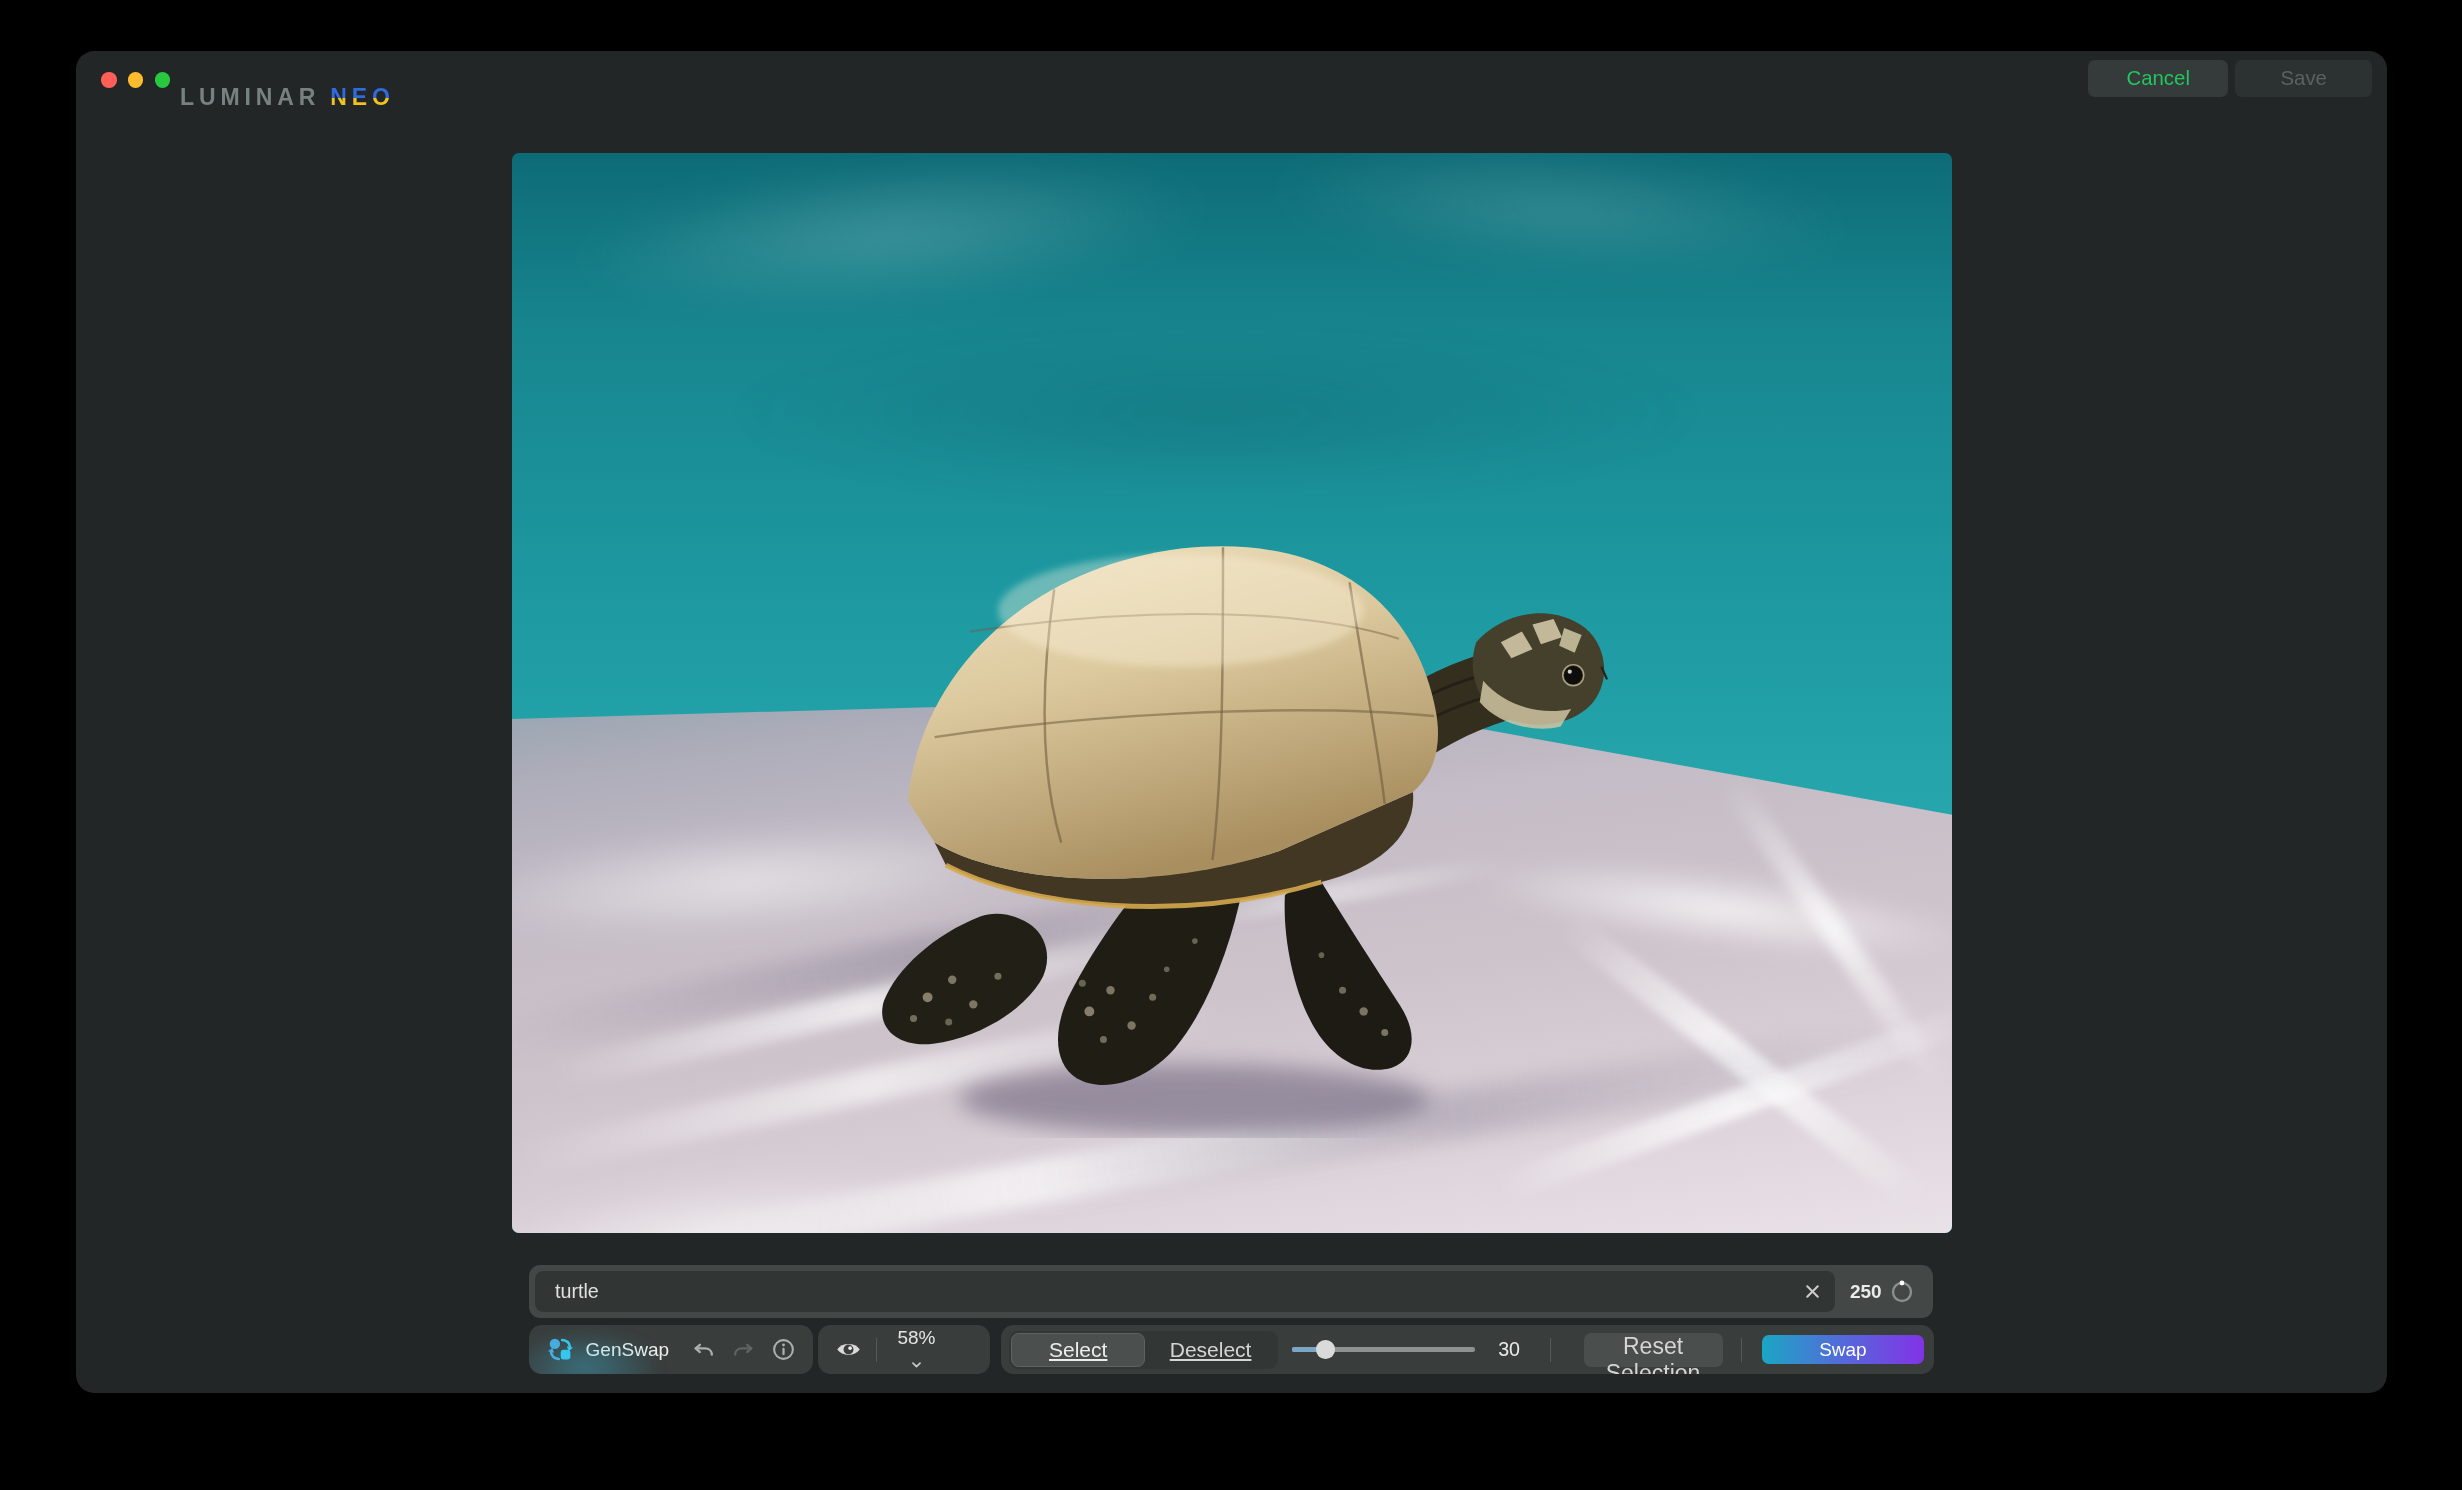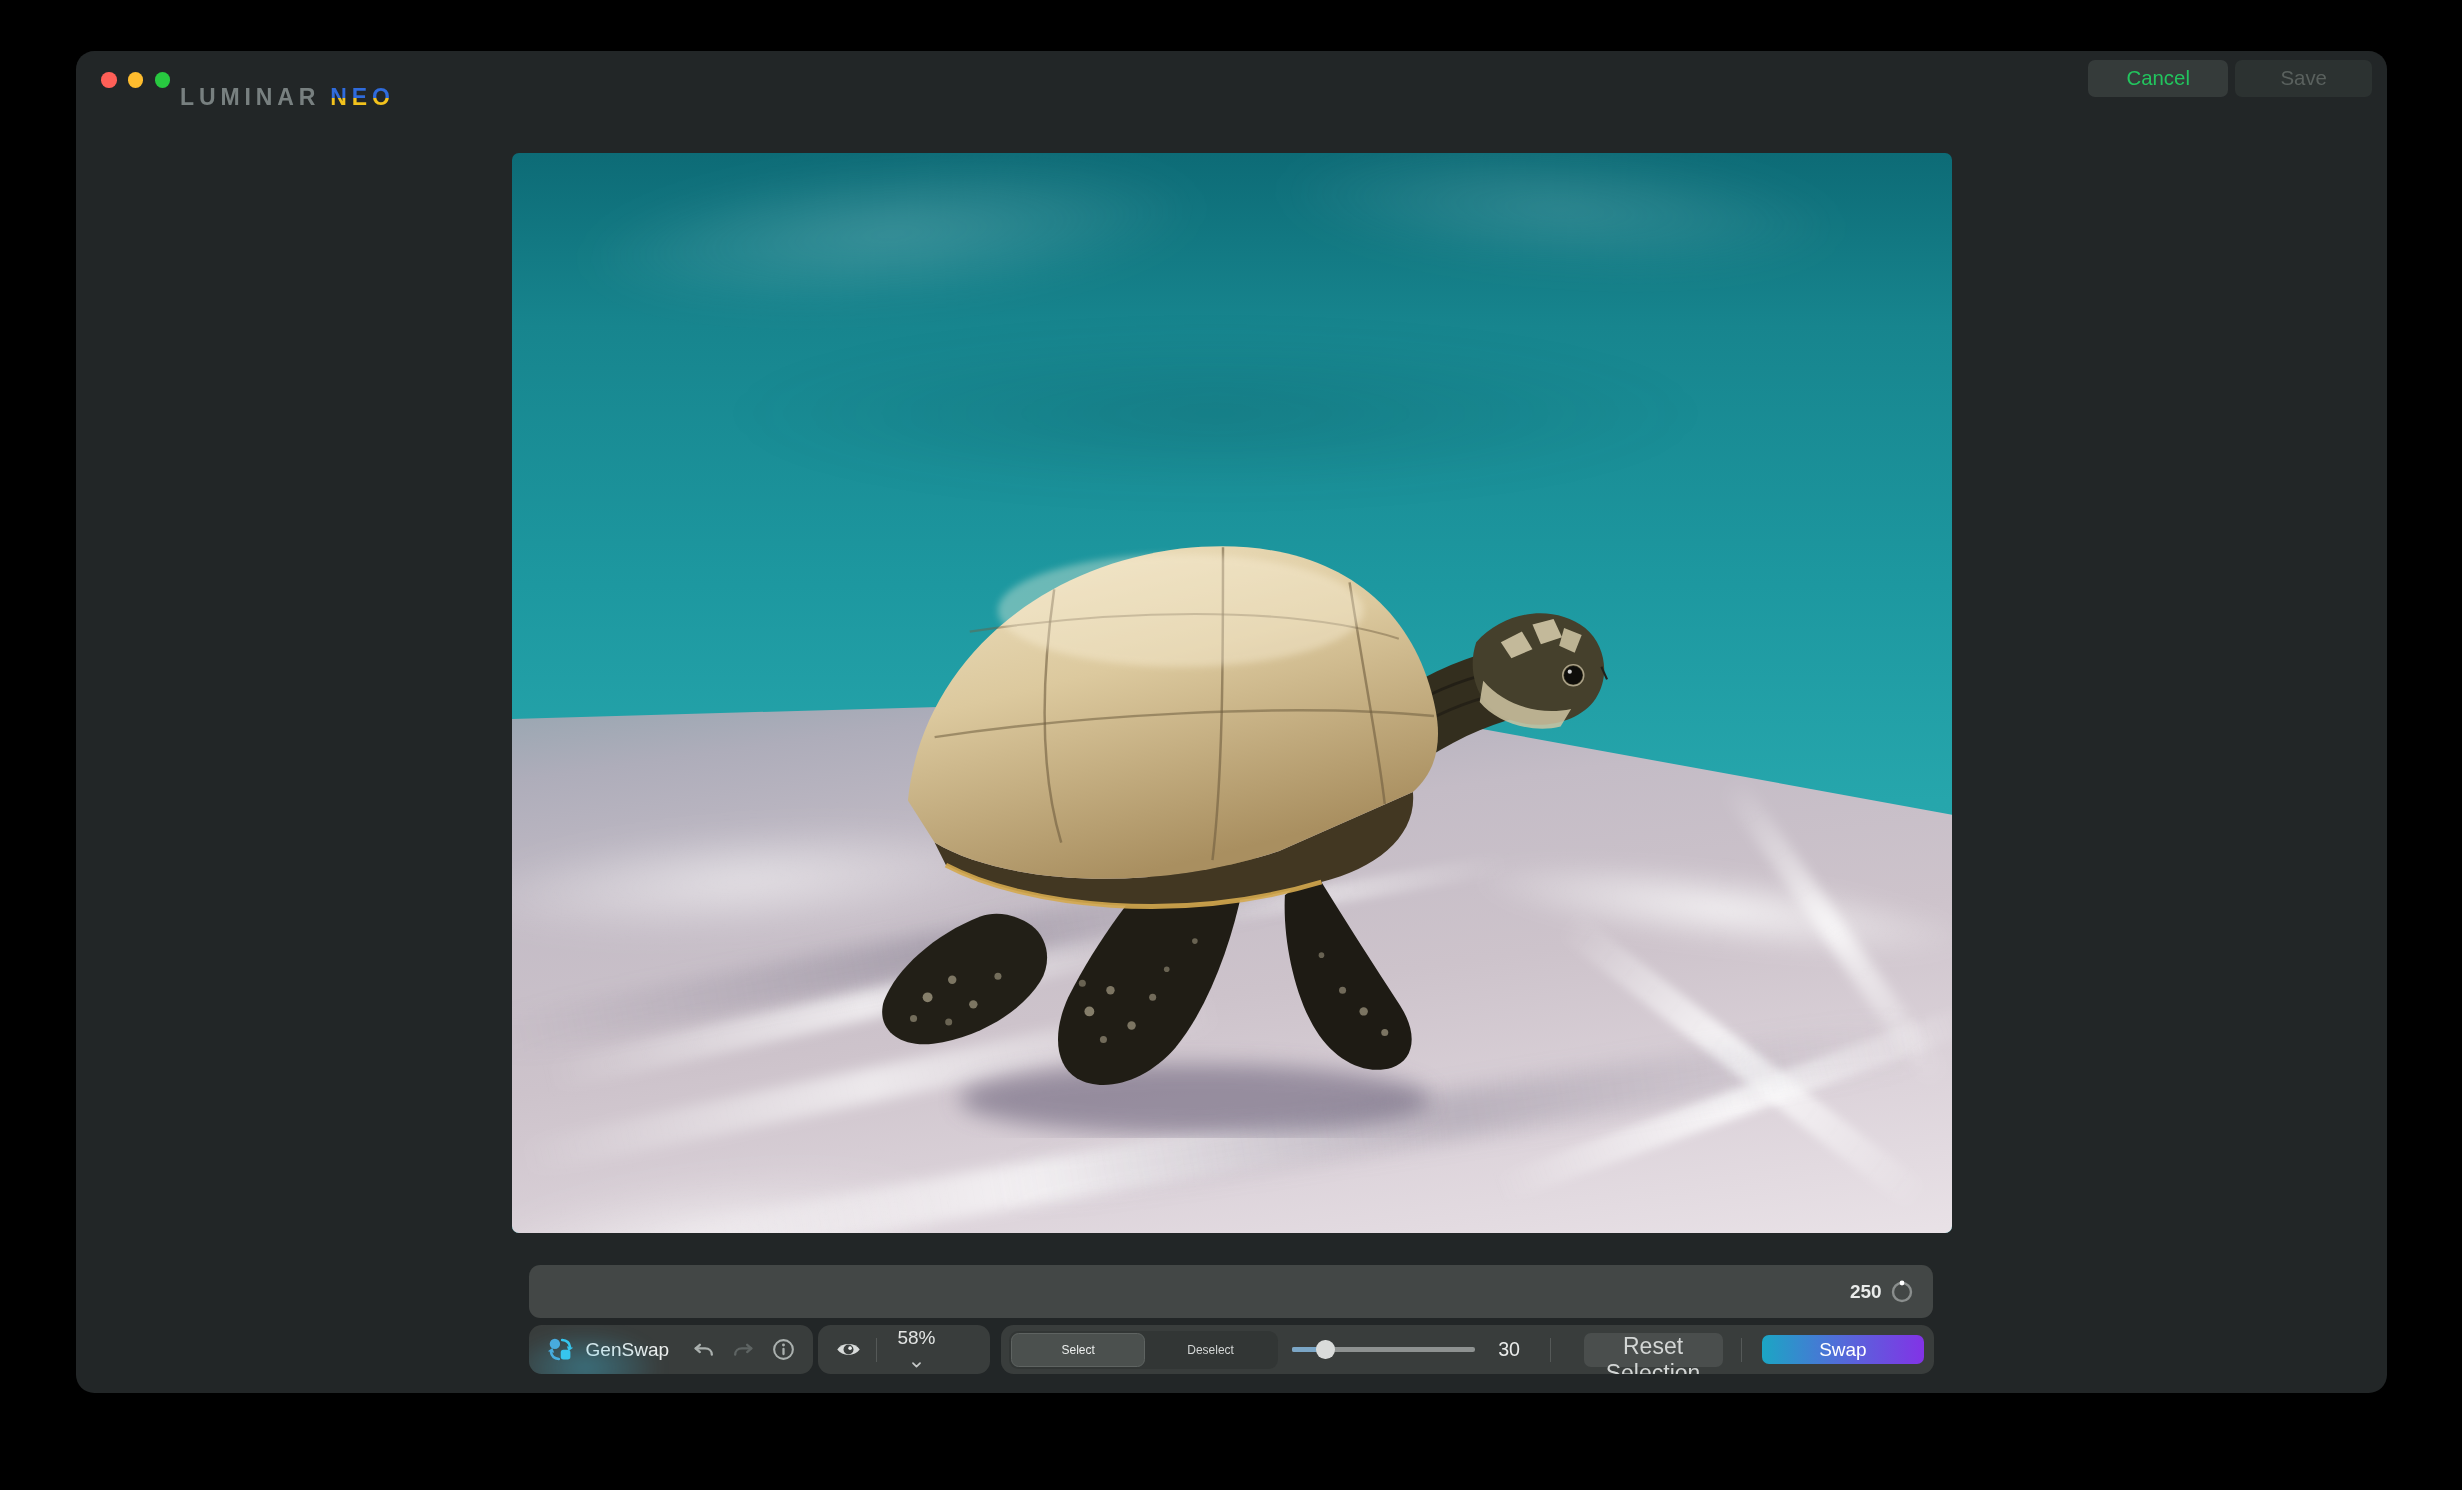--- a/index.html
+++ b/index.html
@@ -68,21 +68,21 @@
   .icon-btn { background:none; border:none; cursor:pointer; display:flex; align-items:center; justify-content:center; padding:0; }
   .hist { margin-left:auto; display:flex; align-items:center; gap:14.8px; }
   .c-light { color:#aab0ae; } .c-dim { color:#5e6463; } .c-white { color:#d8dbda; }
 
   .vdiv { width:1.4px; height:24px; background:#555958; flex:none; }
   .zoom-wrap { display:flex; align-items:center; gap:7px; margin-left:20px; cursor:pointer;flex-direction:column; }
   .zoom-text { color:#e2e4e3; font-size:19px; }
   .g2 .vdiv { margin-left:14px; }
 
   .segmented { width:269px; height:38px; background:#323635; border-radius:9.8px; display:flex; align-items:center; padding:2.1px; flex:none; }
-  .seg { flex:1; height:34px; border-radius:7.7px; border:none; background:transparent; color:#d3d6d5; font-size:12px; font-family:inherit; cursor:pointer; display:flex; align-items:center; justify-content:center; }
+  .seg { flex:1; height:34px; border-radius:7.7px; border:none; background:transparent; color:#d3d6d5; font-size:21px; font-family:inherit; cursor:pointer; display:flex; align-items:center; justify-content:center;text-decoration:underline; }
   .seg.active { background:#4b504e; border:1.4px solid #5e6361; color:#eceeed; }
 
   .slider { position:relative; width:183px; height:18.3px; margin-left:14px; flex:none; cursor:pointer; }
   .slider .track { position:absolute; left:0; right:0; top:7px; height:4.2px; border-radius:2.1px; background:#8e9291; }
   .slider .fill  { position:absolute; left:0; top:7px; height:4.2px; width:18%; border-radius:2.1px; background:#7ba6c6; }
   .slider .thumb { position:absolute; left:calc(18% - 9.1px); top:0; width:18.3px; height:18.3px; border-radius:50%; background:#d9dbda; }
   .slider-value { width:42px; margin-left:12.7px; text-align:center; color:#e9ebea; font-size:19.7px; flex:none; }
   .g3 .vdiv.d1 { margin:0 19.7px 0 19.7px; }
   .g3 .vdiv.d2 { margin:0 19.7px 0 18.3px; }
   .btn-reset { width:139px; height:34px; border-radius:7px; border:none; background:#4a4e4d; color:#d3d6d5; font-size:23px; font-family:inherit; cursor:pointer; flex:none; margin-left:12.7px; }
@@ -210,20 +210,28 @@
         <path d="M930 250 C960 285 1010 300 1055 290 L1040 315 C1000 325 950 310 925 280 Z" fill="#cfc4a2" opacity=".85"></path>
         <circle cx="1058" cy="242" r="13" fill="#0e0d0a"></circle>
         <circle cx="1058" cy="242" r="15" fill="none" stroke="#d8cdb0" stroke-width="2" opacity=".7"></circle>
         <circle cx="1053" cy="237" r="3" fill="#ffffff" opacity=".8"></circle>
         <path d="M1098 230 L1106 248" stroke="#23201a" stroke-width="3"></path>
       </g>
     </svg>
   </div>
 
   <div class="prompt-bar">
+    <div class="prompt-input-wrap">
+      <input class="prompt-input" type="text" value="turtle" style="">
+      <button class="clear-btn">
+        <svg width="21" height="21" viewBox="0 0 24 24">
+          <path d="M6 6 L18 18 M18 6 L6 18" stroke="#c9ccca" stroke-width="2.4" stroke-linecap="round"></path>
+        </svg>
+      </button>
+    </div>
     <div class="counter-wrap">
       <span class="counter">250</span>
       <svg width="24" height="24" viewBox="0 0 24 24">
         <circle cx="12" cy="12" r="9" fill="none" stroke="#8a8e8d" stroke-width="2.4"></circle>
         <circle cx="12" cy="3" r="2.4" fill="#ffffff"></circle>
       </svg>
     </div>
   </div>
 
   <div class="group g1">

